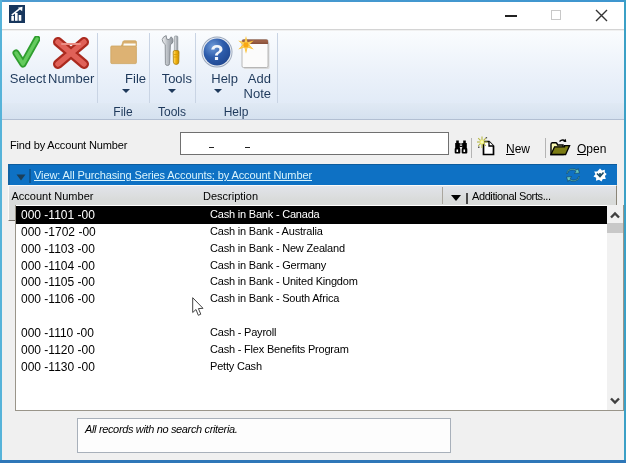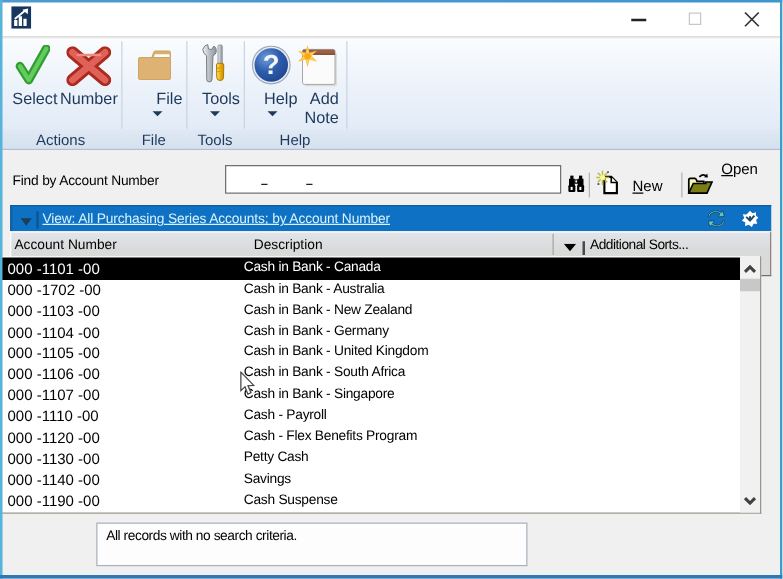--- a/index.html
+++ b/index.html
@@ -24,29 +24,29 @@
   background:#fff; border:1px solid #707070; }
 .dash { position:absolute; top:13.5px; width:5px; height:1.5px; background:#222; }
 .linktext { font-size:12px; color:#000; }
 .u { text-decoration:underline; }
 .vsep2 { position:absolute; width:1px; background:#b4b4b4; }
 #viewbar { position:absolute; left:8px; top:164px; width:609px; height:21px; background:#0e71c4; border-top:1px solid #0d5c9d; border-left:2px solid #1263a4; }
 #viewtext { position:absolute; left:24px; top:4px; font-size:11px; letter-spacing:-0.1px; color:#daf4fc; text-decoration:underline; }
 #hdr { position:absolute; left:8px; top:185px; width:609px; height:36px;
   background:linear-gradient(#e2e4ea,#d9dbda 40%,#d9dbd9); border-top:1px solid #fbfaf8; border-left:1px solid #fbfaf8; border-right:1px solid #8a8578; border-bottom:1px solid #75716a; }
 .hdrtext { position:absolute; top:4px; font-size:11px; color:#000; white-space:nowrap; }
-#tbl { position:absolute; left:0; top:205px; width:609px; height:206px; background:#fff;
+#tbl { position:absolute; left:15px; top:205px; width:609px; height:206px; background:#fff;
   border-left:1px solid #9a958a; border-right:1px solid #9a958a; border-bottom:1px solid #9a958a; }
 .row { position:absolute; left:0px; width:592px; height:17px; font-size:12px; color:#000; }
 .row .acct { position:absolute; left:5px; top:2px; }
 .row .desc { position:absolute; left:194px; top:2px; font-size:11px; letter-spacing:-0.2px;text-align:center; }
 .sel { background:#000; color:#fff; }
 #sbar { position:absolute; right:0px; top:0px; width:16px; height:205px; background:#f1f1f1; }
-#statusbox { position:absolute; left:77px; top:418px; width:345px; height:35px;
-  background:#fdfdfd; border:1px solid #a8b0ba; }
+#statusbox { position:absolute; left:77px; top:418px; width:374px; height:35px;
+  background:#fdfdfd; border:1px solid #a8b0ba;font-style:italic; }
 #statustext { position:absolute; left:7px; top:4px; font-size:11px; letter-spacing:-0.35px; color:#000; }
 </style>
 </head>
 <body>
 <div id="win">
   <div class="edge" style="left:0;top:0;width:626px;height:2px;background:linear-gradient(90deg,#4d9bd0,#3e96cf)"></div>
   <div class="edge" style="left:0;top:0;width:2px;height:463px;background:#56b3d9"></div>
   <div class="edge" style="left:624px;top:0;width:2px;height:463px;background:#3ba0c6"></div>
   <div class="edge" style="left:0;top:460px;width:626px;height:3px;background:#2e77b8"></div>
 
@@ -138,21 +138,20 @@
     <g>
       <path d="M10 2 L11.6 8.2 L17.8 6.4 L13.2 10.8 L17.8 15.4 L11.6 13.6 L10 19.8 L8.4 13.6 L2.2 15.4 L6.8 10.8 L2.2 6.4 L8.4 8.2 Z" fill="#fbbf2e"></path>
       <path d="M10 4.5 L11.2 9 L15.6 7.7 L12.3 10.9 L15.6 14.1 L11.2 12.8 L10 17.3 L8.8 12.8 L4.4 14.1 L7.7 10.9 L4.4 7.7 L8.8 9 Z" fill="#fcd36b"></path>
       <circle cx="10" cy="10.9" r="2.6" fill="#f9a812"></circle>
     </g>
   </svg>
   <div class="btnlab" style="left:231px;top:71px;width:40px">Add</div>
   <div class="btnlab" style="left:231px;top:86px;width:40px">Note</div>
 
   <div id="grouplabels"></div>
-  <div class="glab" style="left:0px;width:97px">Actions</div>
   <div class="glab" style="left:97px;width:52px">File</div>
   <div class="glab" style="left:149px;width:46px">Tools</div>
   <div class="glab" style="left:195px;width:82px">Help</div>
 
   <div id="findlabel">Find by Account Number</div>
   <div id="findbox">
     <div class="dash" style="left:28px"></div>
     <div class="dash" style="left:64px"></div>
   </div>
 
@@ -186,21 +185,21 @@
   </svg>
   <div class="abs linktext" style="left:506px;top:142px"><span class="u">N</span>ew</div>
   <div class="vsep2" style="left:545px;top:138px;height:20px"></div>
 
   <svg class="abs" style="left:550px;top:138px" width="21" height="18" viewBox="0 0 21 18">
     <path d="M1 16.5 L1 6.5 Q1 4.7 2.2 4.7 L5.8 4.7 Q6.6 4.7 7 5.6 L7.6 7 L13 7 L13 16.5 Z" fill="#f8f8b0" stroke="#000" stroke-width="1.4"></path>
     <path d="M13 8.8 L14.5 8.8 L14.5 7.6 L19.6 7.6 L15.6 16.5 L1 16.5 L4.6 8.8 Z" fill="#7c7c14" stroke="#000" stroke-width="1.3"></path>
     <path d="M9.5 3.5 Q12.5 0.5 15.5 3.2" fill="none" stroke="#000" stroke-width="1.4"></path>
     <path d="M15.8 0.8 L16.3 4 L13.2 3.7 Z" fill="#000"></path>
   </svg>
-  <div class="abs linktext" style="left:577px;top:128px"><span class="u">O</span>pen</div>
+  <div class="abs linktext" style="left:577px;top:142px"><span class="u">O</span>pen</div>
 
   <div id="viewbar">
     <svg class="abs" style="left:6px;top:9px" width="10" height="7" viewBox="0 0 10 7">
       <path d="M0.5 0.5 L9.5 0.5 L5 6.5 Z" fill="#1c3f58"></path>
     </svg>
     <div class="abs" style="left:19px;top:4px;width:1.5px;height:14px;background:#0d5794"></div>
     <div id="viewtext"><span>V</span>iew: All Purchasing Series Accounts; by Account Number</div>
 
     <svg class="abs" style="left:556px;top:3px" width="14" height="14" viewBox="0 0 14 14">
       <path d="M1.5 5.5 Q2 2.5 5 2 Q8.5 1.5 10 3 L8.5 5.5 L13.5 5 L12 0.5 L11 2 Q8.5 0.2 5 0.8 Q1 1.6 0.5 5.5 Z" fill="#66c6bc" stroke="#14425f" stroke-width="0.6"></path>
@@ -242,43 +241,31 @@
         <span class="desc">Cash in Bank - Germany</span>
       </div>
     <div class="row" style="top:68px">
         <span class="acct">000 -1105 -00</span>
         <span class="desc">Cash in Bank - United Kingdom</span>
       </div>
     <div class="row" style="top:85px">
         <span class="acct">000 -1106 -00</span>
         <span class="desc">Cash in Bank - South Africa</span>
       </div>
-    <div class="row" style="top:102px">
-        <span class="acct">000 -1107 -00</span>
-        <span class="desc">Cash in Bank - Singapore</span>
-      </div>
     <div class="row" style="top:119px">
         <span class="acct">000 -1110 -00</span>
         <span class="desc">Cash - Payroll</span>
       </div>
     <div class="row" style="top:136px">
         <span class="acct">000 -1120 -00</span>
         <span class="desc">Cash - Flex Benefits Program</span>
       </div>
     <div class="row" style="top:153px">
         <span class="acct">000 -1130 -00</span>
         <span class="desc">Petty Cash</span>
-      </div>
-    <div class="row" style="top:170px">
-        <span class="acct">000 -1140 -00</span>
-        <span class="desc">Savings</span>
-      </div>
-    <div class="row" style="top:187px">
-        <span class="acct">000 -1190 -00</span>
-        <span class="desc">Cash Suspense</span>
       </div>
     <div id="sbar">
       <svg class="abs" style="left:3px;top:6px" width="10" height="8" viewBox="0 0 10 8">
           <path d="M1 6.5 L5 2.5 L9 6.5" stroke="#404040" stroke-width="2.4" fill="none"></path>
         </svg>
       <div class="abs" style="left:0px;top:18px;width:16px;height:10px;background:#c8c8c8"></div>
       <svg class="abs" style="left:3px;top:192px" width="10" height="8" viewBox="0 0 10 8">
           <path d="M1 1.5 L5 5.5 L9 1.5" stroke="#404040" stroke-width="2.4" fill="none"></path>
         </svg>
     </div>

